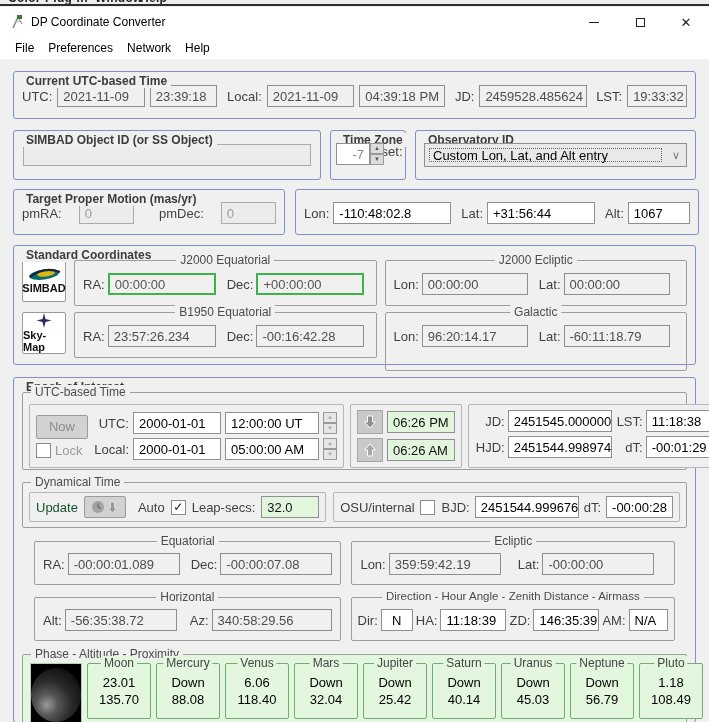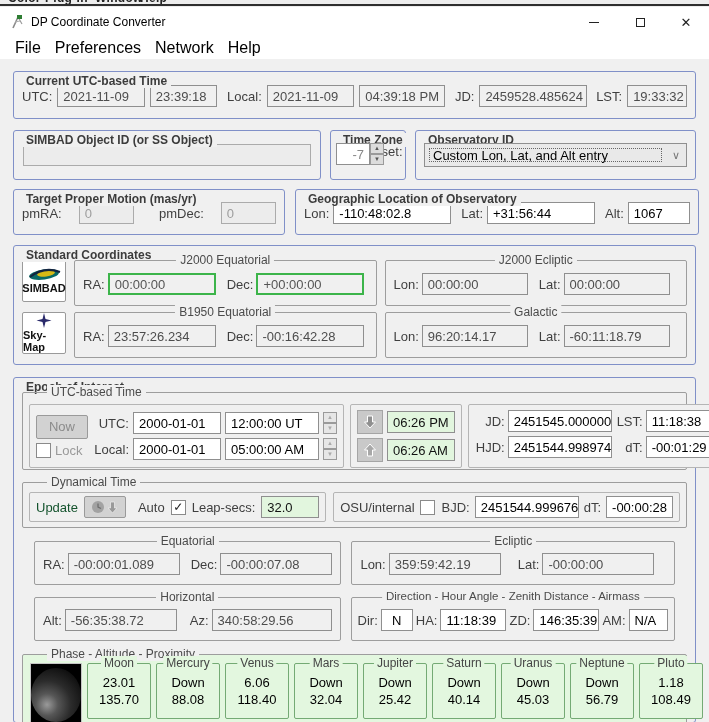--- a/index.html
+++ b/index.html
@@ -16,30 +16,30 @@
   .titlebar .app-icon { width:16px; height:16px; margin:0 6px 0 9px; }
   .titlebar .title { font-size:12px; color:#000; flex:1; }
   .caption-btns { display:flex; height:100%; }
   .cap-btn { width:46px; height:100%; display:flex; align-items:center; justify-content:center; color:#222; }
   .min-glyph { width:10px; height:1px; background:#222; }
   .max-glyph { width:9px; height:9px; border:1px solid #222; }
   .close-glyph { font-size:13px; line-height:1; }
 
   
   .menubar { height:22px; background:#fff; display:flex; align-items:center; padding-left:8px; gap:0; }
-  .menu-item { font-size:16px; color:#000; padding:3px 7px; }
+  .menu-item { font-size:12px; color:#000; padding:3px 7px; }
 
   .content { padding:12px 13px 0 13px; }
 
   
   .grp { position:relative; border:1px solid #8090c8; border-radius:3px; }
   .grp > .legend { position:absolute; top:-8px; left:8px; background:#f0f0f0; padding:0 4px; font-size:12px; font-weight:bold; color:#3c3c3c; white-space:nowrap;margin-top:10px; }
   .sub { position:relative; border:1px solid #9d9d9d; border-radius:2px; }
   .sub > .legend { position:absolute; top:-8px; background:#f0f0f0; padding:0 4px; font-size:12px; font-weight:normal; color:#4b4b4b; white-space:nowrap; }
-  .sub > .legend.left { left:24px; }
+  .sub > .legend.left { left:8px; }
   .sub > .legend.center { left:50%; transform:translateX(-50%); }
 
   .row { display:flex; align-items:center; }
   .lbl { font-size:13px; color:#3f3f3f; white-space:nowrap; }
   .fld { height:22px; font-size:13px; padding:2px 5px; border:1px solid #8f8f8f; background:#f0f0f0; color:#4d4d4d;
          font-family:"Liberation Sans", sans-serif; display:flex; align-items:center; white-space:nowrap; overflow:hidden; }
   input.fld { display:inline-block; }
   .fld.white { background:#fff; color:#000; }
   .fld.dis { background:#ececec; color:#9d9d9d; border-color:#ababab; }
   .fld.greenb { border:2px solid #3cb44a; color:#555; }
@@ -169,21 +169,20 @@
     <div class="grp" style="width:272px; height:46px;">
       <span class="legend">Target Proper Motion (mas/yr)</span>
       <div class="row" style="padding:12px 8px 0 8px; gap:17px;">
         <span class="lbl">pmRA:</span>
         <div class="fld dis" style="width:82px">0</div>
         <span class="lbl" style="margin-left:8px">pmDec:</span>
         <div class="fld dis" style="width:82px">0</div>
       </div>
     </div>
     <div class="grp" style="flex:1; height:46px;">
-      <span class="legend">Geographic Location of Observatory</span>
       <div class="row" style="padding:12px 8px 0 8px; gap:4px;">
         <span class="lbl">Lon:</span>
         <div class="fld white" style="width:118px">-110:48:02.8</div>
         <span class="lbl" style="margin-left:6px">Lat:</span>
         <div class="fld white" style="width:108px">+31:56:44</div>
         <span class="lbl" style="margin-left:6px">Alt:</span>
         <div class="fld white" style="width:62px">1067</div>
       </div>
     </div>
   </div>
@@ -229,21 +228,21 @@
       </div>
       <div class="sub" style="flex:1; height:46px;">
         <span class="legend center">B1950 Equatorial</span>
         <div class="row" style="padding:12px 8px 0 8px; gap:3px;">
           <span class="lbl">RA:</span>
           <div class="fld" style="width:108px">23:57:26.234</div>
           <span class="lbl" style="margin-left:8px">Dec:</span>
           <div class="fld" style="width:108px">-00:16:42.28</div>
         </div>
       </div>
-      <div class="sub" style="flex:1; height:46px;">
+      <div class="sub" style="flex:1; height:59px;">
         <span class="legend center">Galactic</span>
         <div class="row" style="padding:12px 8px 0 8px; gap:3px;">
           <span class="lbl">Lon:</span>
           <div class="fld" style="width:106px">96:20:14.17</div>
           <span class="lbl" style="margin-left:8px">Lat:</span>
           <div class="fld" style="width:106px">-60:11:18.79</div>
         </div>
       </div>
     </div>
   </div>

